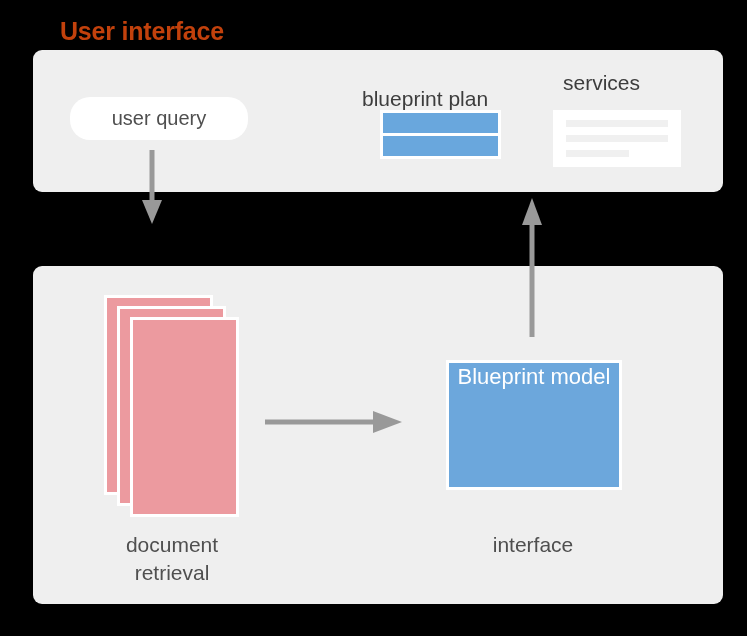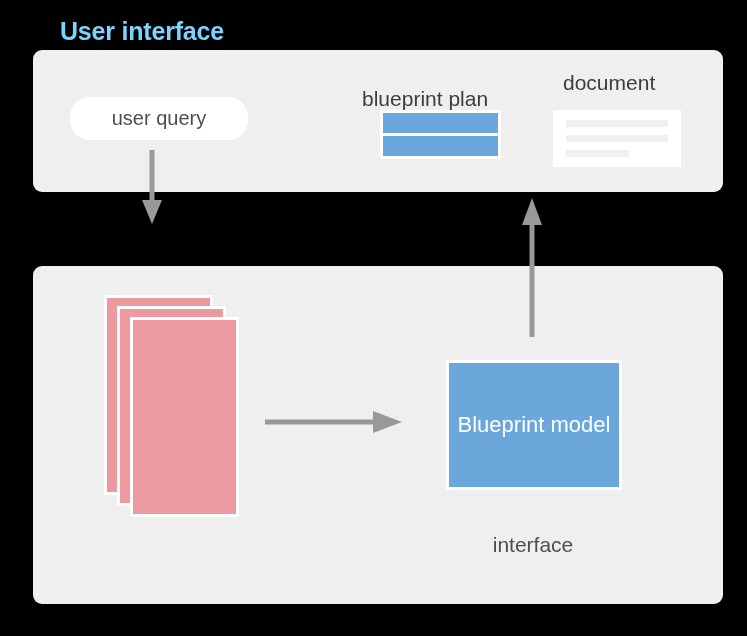--- a/index.html
+++ b/index.html
@@ -20,21 +20,21 @@
     position: absolute;
     left: 0; top: 0;
     width: 747px;
     height: 636px;
     background: #000000;
   }
 
   
   .section-title {
     position: absolute;
-    color: #7dd3fc;
+    color: #c2410c;
     font-weight: bold;
     font-size: 25px;
     letter-spacing: -0.2px;
     white-space: nowrap;
     line-height: 1;
   }
   #ui-title  { left: 60px; top: 19px; }
   #be-title  { left: 60px; top: 233px; }
 
   
@@ -147,21 +147,20 @@
   #blueprint-model {
     position: absolute;
     left: 446px;
     top: 360px;
     width: 176px;
     height: 130px;
     background: #6ca7dc;
     border: 3px solid #ffffff;
     box-sizing: border-box;
     display: flex;
-    align-items: center;
     justify-content: center;
     text-align: center;
     color: #ffffff;
     font-size: 22px;
     line-height: 1.28;
   }
 
   
   .caption {
     position: absolute;
@@ -194,38 +193,40 @@
     <span>user query</span>
   </div>
 
   <div class="artifact-label" id="blueprint-plan-label">blueprint plan</div>
 
   <div id="blueprint-plan-thumb">
     <div class="bar"></div>
     <div class="bar"></div>
   </div>
 
-  <div class="artifact-label" id="summary-label">document</div>
+  <div class="artifact-label" id="summary-label">services</div>
 
   <div id="summary-thumb">
     <div class="line"></div>
     <div class="line"></div>
     <div class="line short"></div>
   </div>
 
 
   <div class="panel" id="be-panel">
   </div>
 
   <div id="document-stack">
     <div class="doc d1"></div>
     <div class="doc d2"></div>
     <div class="doc d3"></div>
   </div>
 
+  <div class="caption" id="document-retrieval-caption">document
+retrieval</div>
 
   <div id="blueprint-model">
     <span>Blueprint
 model</span>
   </div>
 
   <div class="caption" id="prediction-caption">interface</div>
 
   <svg class="arrow-svg" id="arrow-down-svg" width="24" height="78">
     <line x1="12" y1="0" x2="12" y2="55" stroke="#999999" stroke-width="5"></line>

